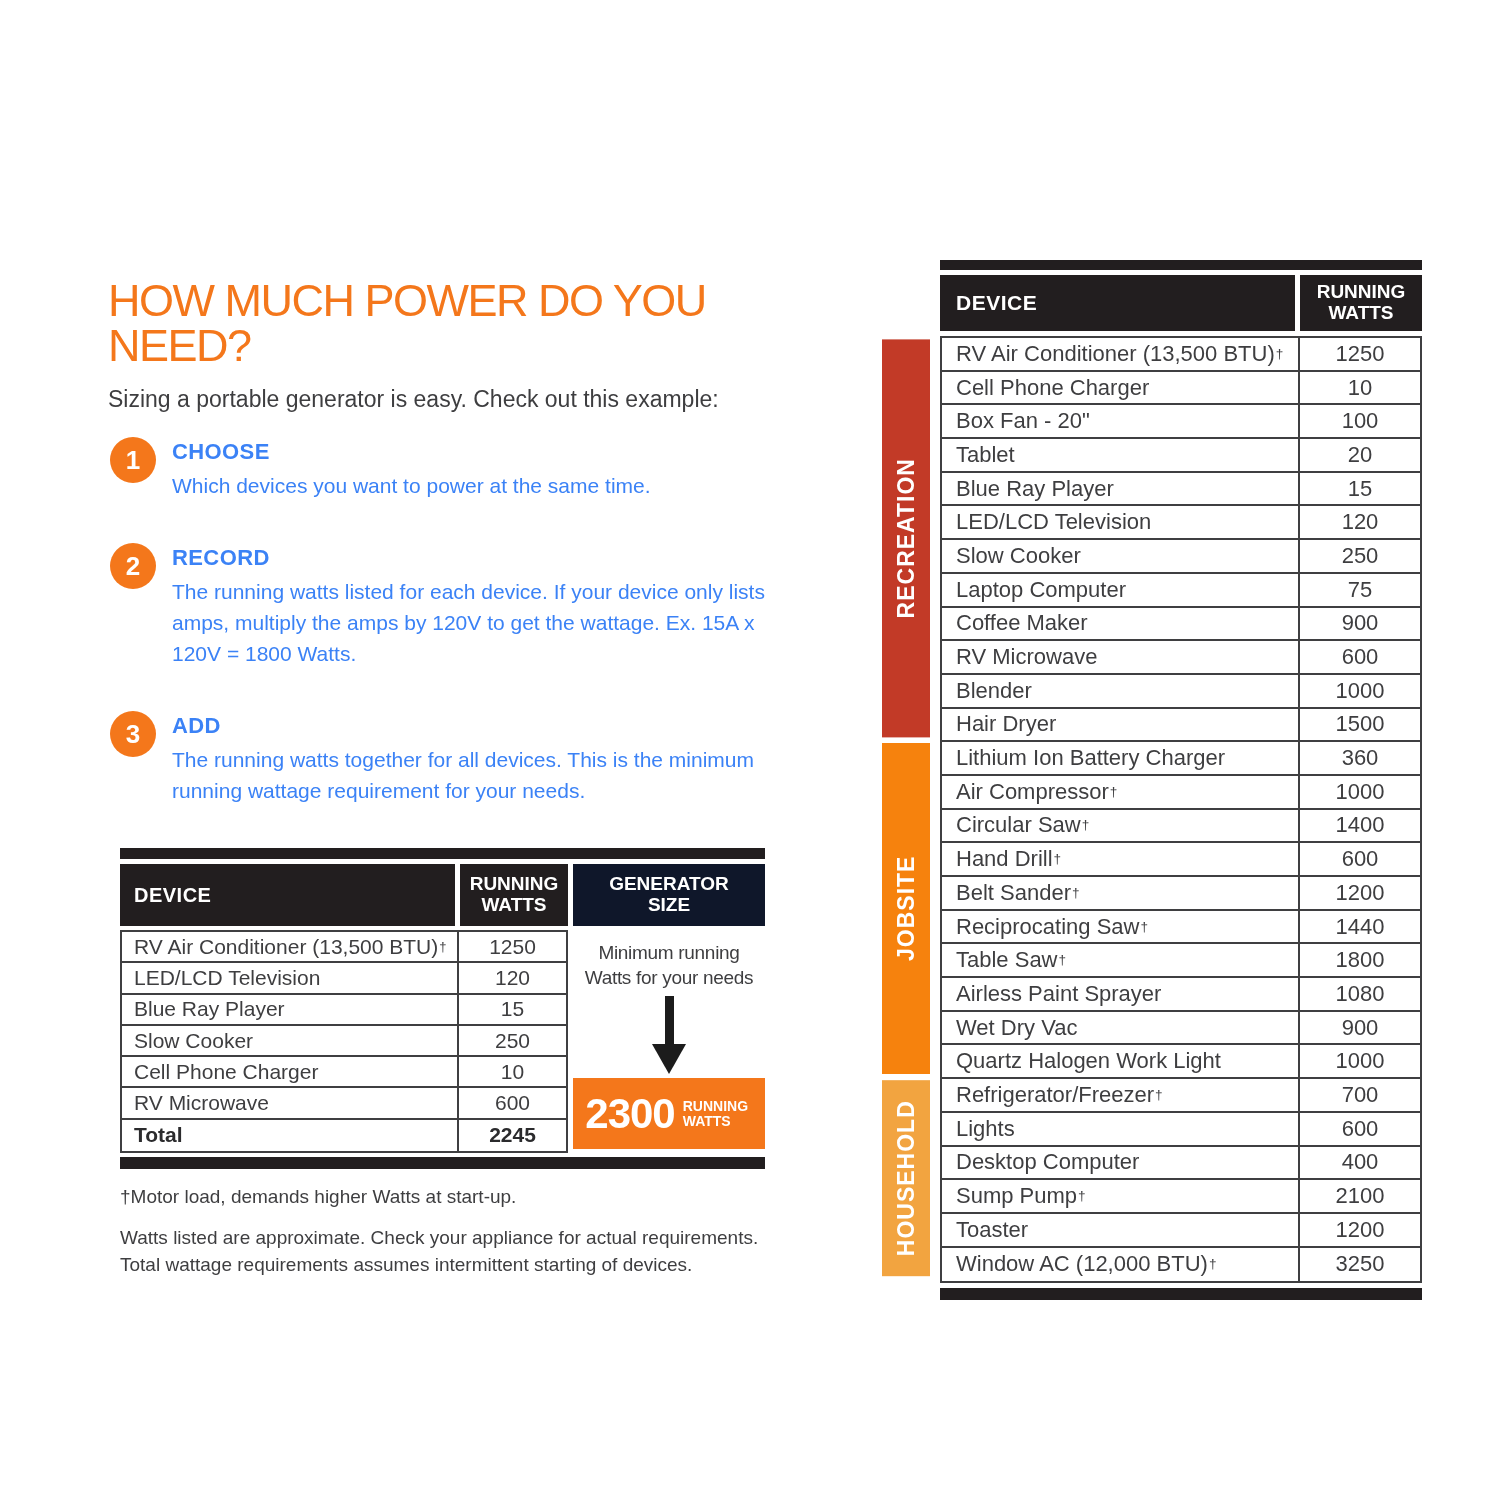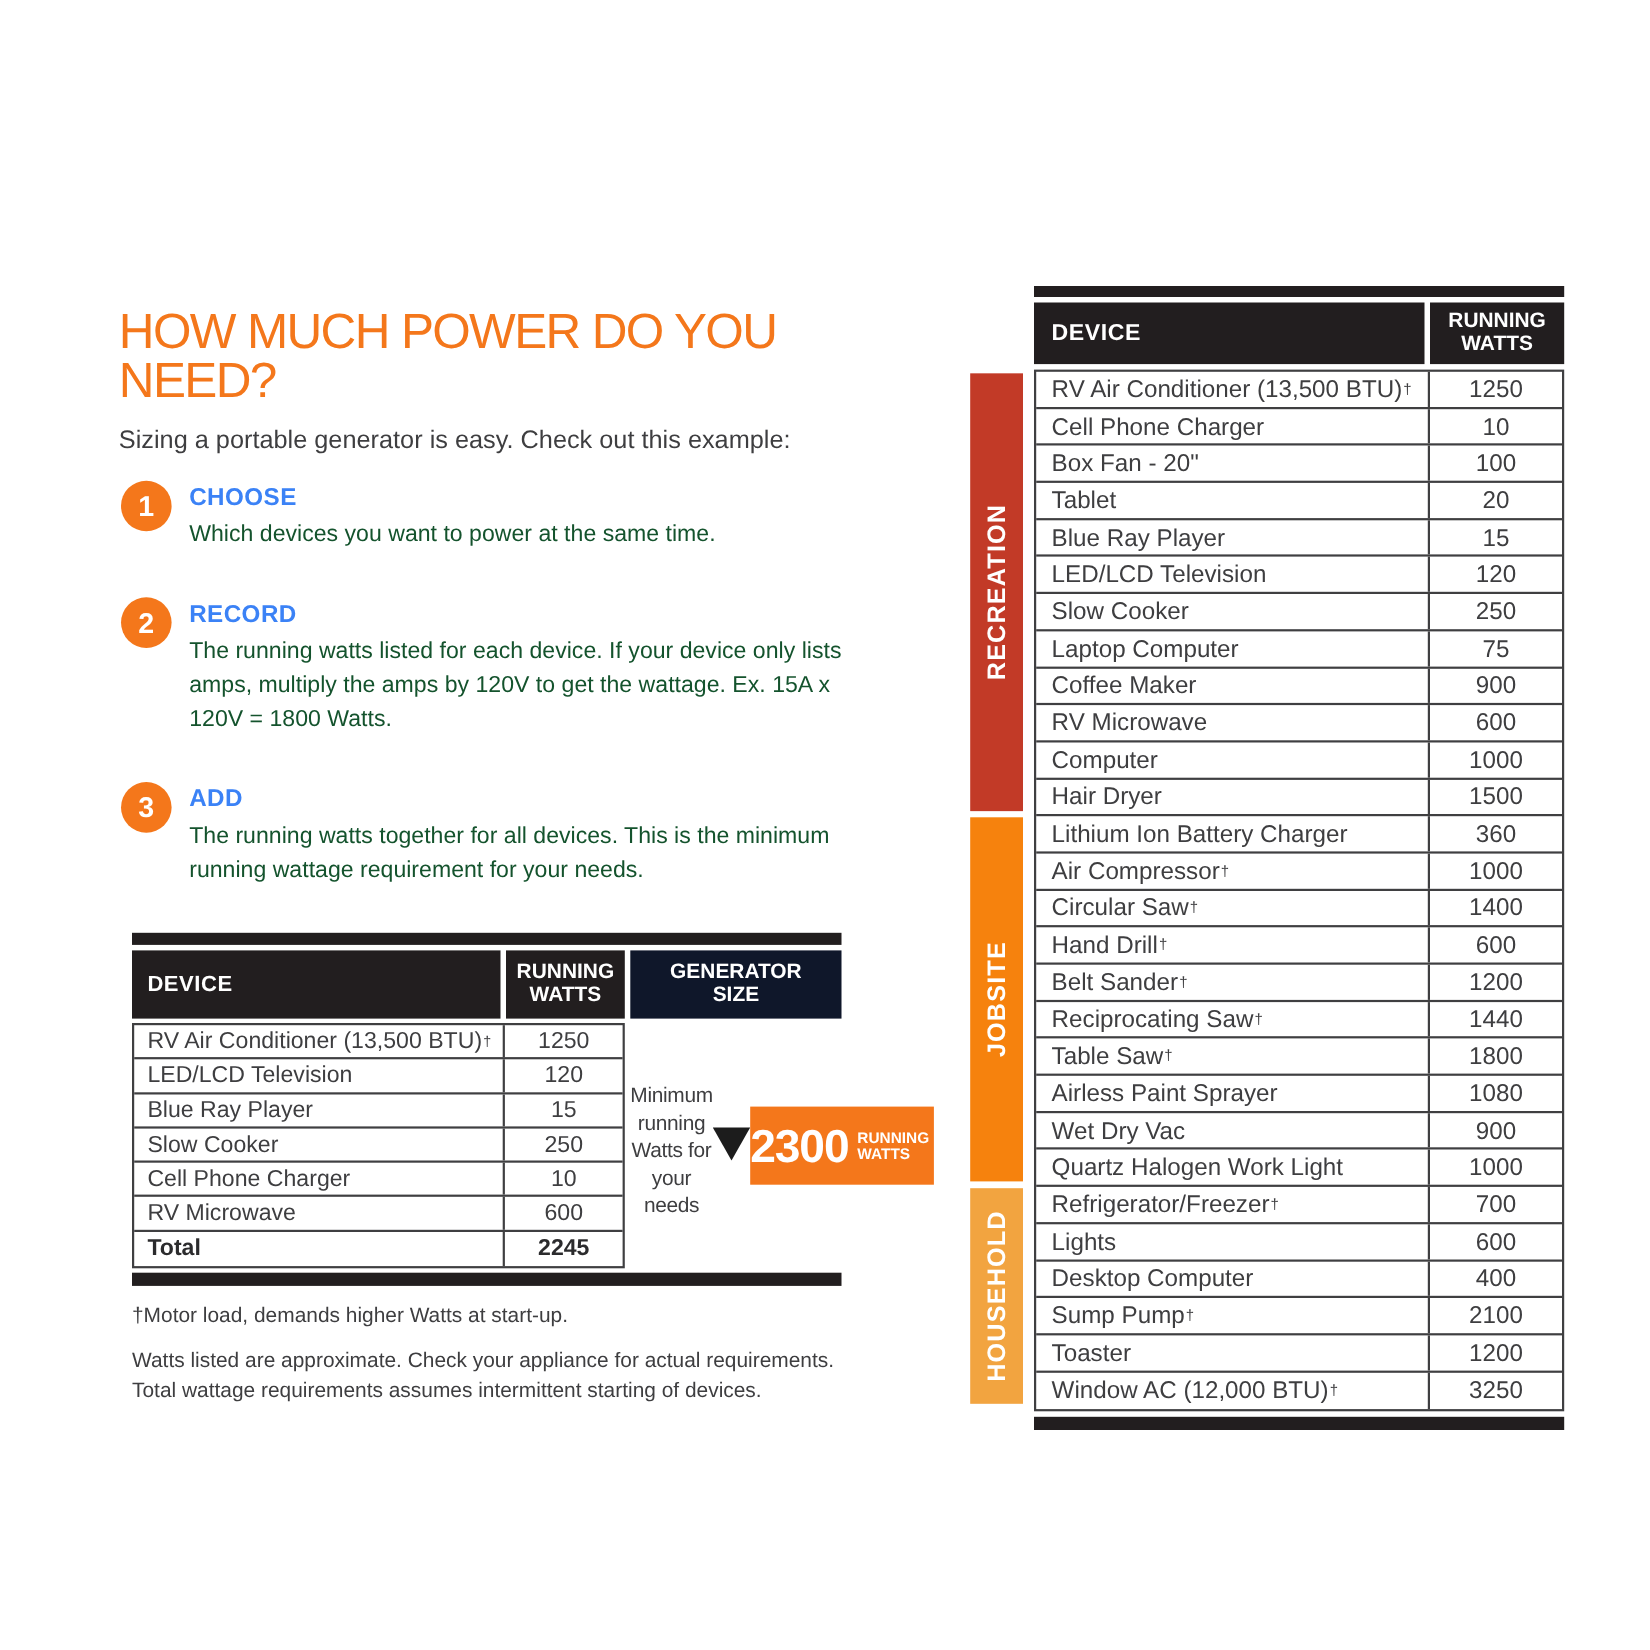--- a/index.html
+++ b/index.html
@@ -11,21 +11,21 @@
   .title { color:#F4771B; font-size:45px; font-weight:400; letter-spacing:-1.5px; line-height:1.0; }
   .subtitle { margin-top:18px; color:#3E3E40; font-size:23px; }
 
   .steps { position:absolute; left:110px; top:437px; width:660px; }
   .step { display:flex; margin-bottom:42px; }
   .step-circle { flex:0 0 46px; width:46px; height:46px; border-radius:50%; background:#F4771B;
                  color:#fff; font-size:26px; font-weight:700; display:flex; align-items:center;
                  justify-content:center; margin-right:16px; }
   .step-content { width:600px; padding-top:2px; }
   .step-label { color:#3b82f6; font-size:22px; font-weight:700; letter-spacing:0.4px; margin-bottom:5px; }
-  .step-text { color:#14532d; font-size:21px; line-height:31px; }
+  .step-text { color:#3b82f6; font-size:21px; line-height:31px; }
 
   
   .example { position:absolute; left:120px; top:848px; width:645px; }
   .bar-black { background:#221E1F; }
   .ex-topbar { height:11px; margin-bottom:5px; }
   .ex-header { display:flex; height:62px; margin-bottom:4px; }
   .ex-h-device { width:335px; background:#221E1F; color:#fff; font-size:20px; font-weight:700;
                  display:flex; align-items:center; padding-left:14px; letter-spacing:0.5px; margin-right:5px; }
   .ex-h-watts { width:108px; background:#221E1F; color:#fff; font-size:19px; font-weight:700;
                 display:flex; align-items:center; justify-content:center; text-align:center;
@@ -35,21 +35,21 @@
   .ex-h-watts span, .ex-h-gen span { display:block; max-width:120px; }
   .ex-body { display:flex; }
   .ex-grid { width:448px; border:2px solid #3F3F41; }
   .ex-row { display:flex; height:31.3px; border-bottom:2px solid #3F3F41; }
   .ex-row:last-child { border-bottom:none; }
   .ex-cell-device { width:337px; border-right:2px solid #3F3F41; display:flex; align-items:center;
                     padding-left:12px; font-size:21px; color:#3E3E40; white-space:nowrap; }
   .ex-cell-watts { flex:1; display:flex; align-items:center; justify-content:center;
                    font-size:21px; color:#3E3E40; }
   .ex-row.total .ex-cell-device, .ex-row.total .ex-cell-watts { font-weight:700; color:#2b2b2d;text-align:right; }
-  .gen-col { width:192px; margin-left:5px; display:flex; flex-direction:row; align-items:center; }
+  .gen-col { width:192px; margin-left:5px; display:flex; flex-direction:column; align-items:center; }
   .gen-note { margin-top:10px; text-align:center; color:#3E3E40; font-size:19px;
               letter-spacing:-0.3px; line-height:25px; }
   .arrow-shaft { width:9px; height:48px; background:#1c1c1c; margin-top:6px; }
   .arrow-head { width:0; height:0; border-left:17px solid transparent; border-right:17px solid transparent;
                 border-top:30px solid #1c1c1c; margin-bottom:4px; }
   .result-box { width:192px; height:71px; background:#F4771B; display:flex; align-items:center;
                 justify-content:center; }
   .result-value { color:#fff; font-size:42px; font-weight:700; letter-spacing:-1px; margin-right:8px; }
   .result-unit { color:#fff; font-size:14px; font-weight:700; width:70px; line-height:15px; }
   .ex-bottombar { height:12px; margin-top:4px; }
@@ -229,21 +229,21 @@
           </div>
           <div class="ref-row">
             <div class="ref-cell-device">Coffee Maker</div>
             <div class="ref-cell-watts">900</div>
           </div>
           <div class="ref-row">
             <div class="ref-cell-device">RV Microwave</div>
             <div class="ref-cell-watts">600</div>
           </div>
           <div class="ref-row">
-            <div class="ref-cell-device">Computer</div>
+            <div class="ref-cell-device">Blender</div>
             <div class="ref-cell-watts">1000</div>
           </div>
           <div class="ref-row">
             <div class="ref-cell-device">Hair Dryer</div>
             <div class="ref-cell-watts">1500</div>
           </div>
           <div class="ref-row">
             <div class="ref-cell-device">Lithium Ion Battery Charger</div>
             <div class="ref-cell-watts">360</div>
           </div>

